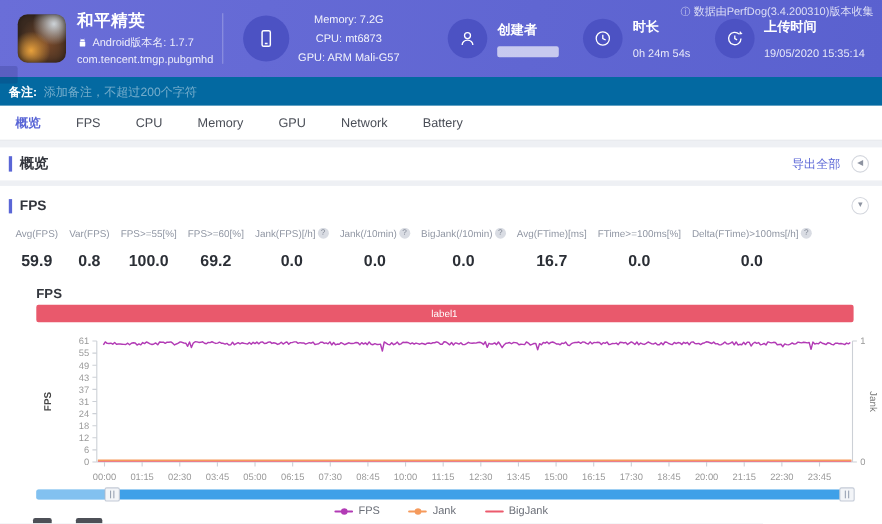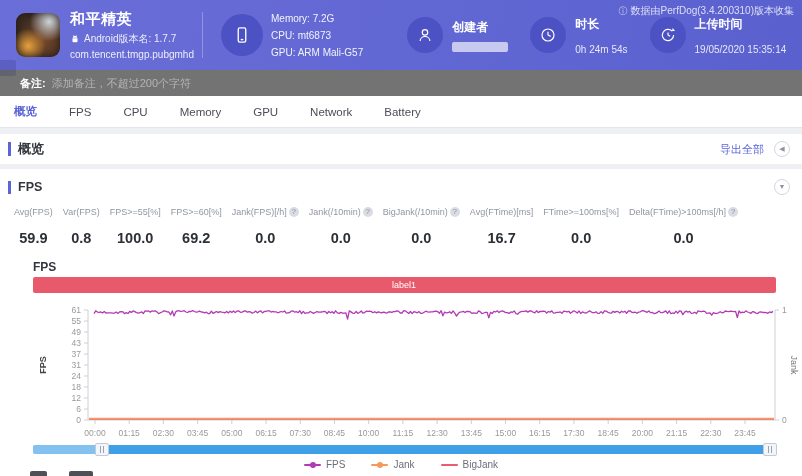--- a/index.html
+++ b/index.html
@@ -33,22 +33,22 @@
   .hcircle.small { width:36px; height:36px; }
   .device-meta { margin-left:8px; font-size:10px; line-height:1.7;
     color:rgba(255,255,255,.92); white-space:nowrap; }
   .meta { margin-left:9px; white-space:nowrap; }
   .hlabel { font-size:12px; font-weight:bold; }
   .hvalue { font-size:10px; color:rgba(255,255,255,.85); margin-top:11px; }
   .redacted { width:56px; height:10px; border-radius:2px; margin-top:6px;
     background:rgba(255,255,255,.65); }
 
   
-  .remark-bar { height:26px; background:#737373; display:flex; align-items:center;
-    padding:0 20px; position:relative; }
+  .remark-bar { height:26px; background:#0369a1; display:flex; align-items:center;
+    padding:0 8px; position:relative; }
   .corner-tag { position:absolute; left:0; top:-10px; width:16px; height:16px;
     background:rgba(20,30,90,.18); border-radius:0 2px 2px 0; }
   .remark-label { color:#fff; font-size:11px; font-weight:bold; }
   .remark-input { color:rgba(255,255,255,.45); font-size:11px; margin-left:6px;
     flex:1; cursor:text; }
 
   
   .tabs { height:32px; background:#fff; border-bottom:1px solid #e4e6eb;
     display:flex; align-items:center; padding:0 14px; }
   .tab { font-size:11.5px; color:#4a4e57; margin-right:32px; cursor:pointer;
@@ -128,21 +128,21 @@
         <line x1="8" y1="3" x2="9.5" y2="5.5" stroke="#fff" stroke-width="1.4"></line>
         <line x1="16" y1="3" x2="14.5" y2="5.5" stroke="#fff" stroke-width="1.4"></line>
       </svg>
       <span>Android版本名: 1.7.7</span>
     </div>
     <div class="app-line">com.tencent.tmgp.pubgmhd</div>
   </div>
 
   <div class="vdivider"></div>
 
-  <div class="hgroup" style="margin-left:16px;">
+  <div class="hgroup" style="margin-left:16px;text-align:center;">
     <div class="hcircle big">
       <svg width="20" height="20" viewBox="0 0 24 24" fill="none" stroke="#fff" stroke-width="1.6">
         <rect x="7.5" y="3.5" width="9" height="17" rx="1.8"></rect>
         <line x1="10.5" y1="17.5" x2="13.5" y2="17.5"></line>
       </svg>
     </div>
     <div class="device-meta">
       <div>Memory: 7.2G</div>
       <div>CPU: mt6873</div>
       <div>GPU: ARM Mali-G57</div>

